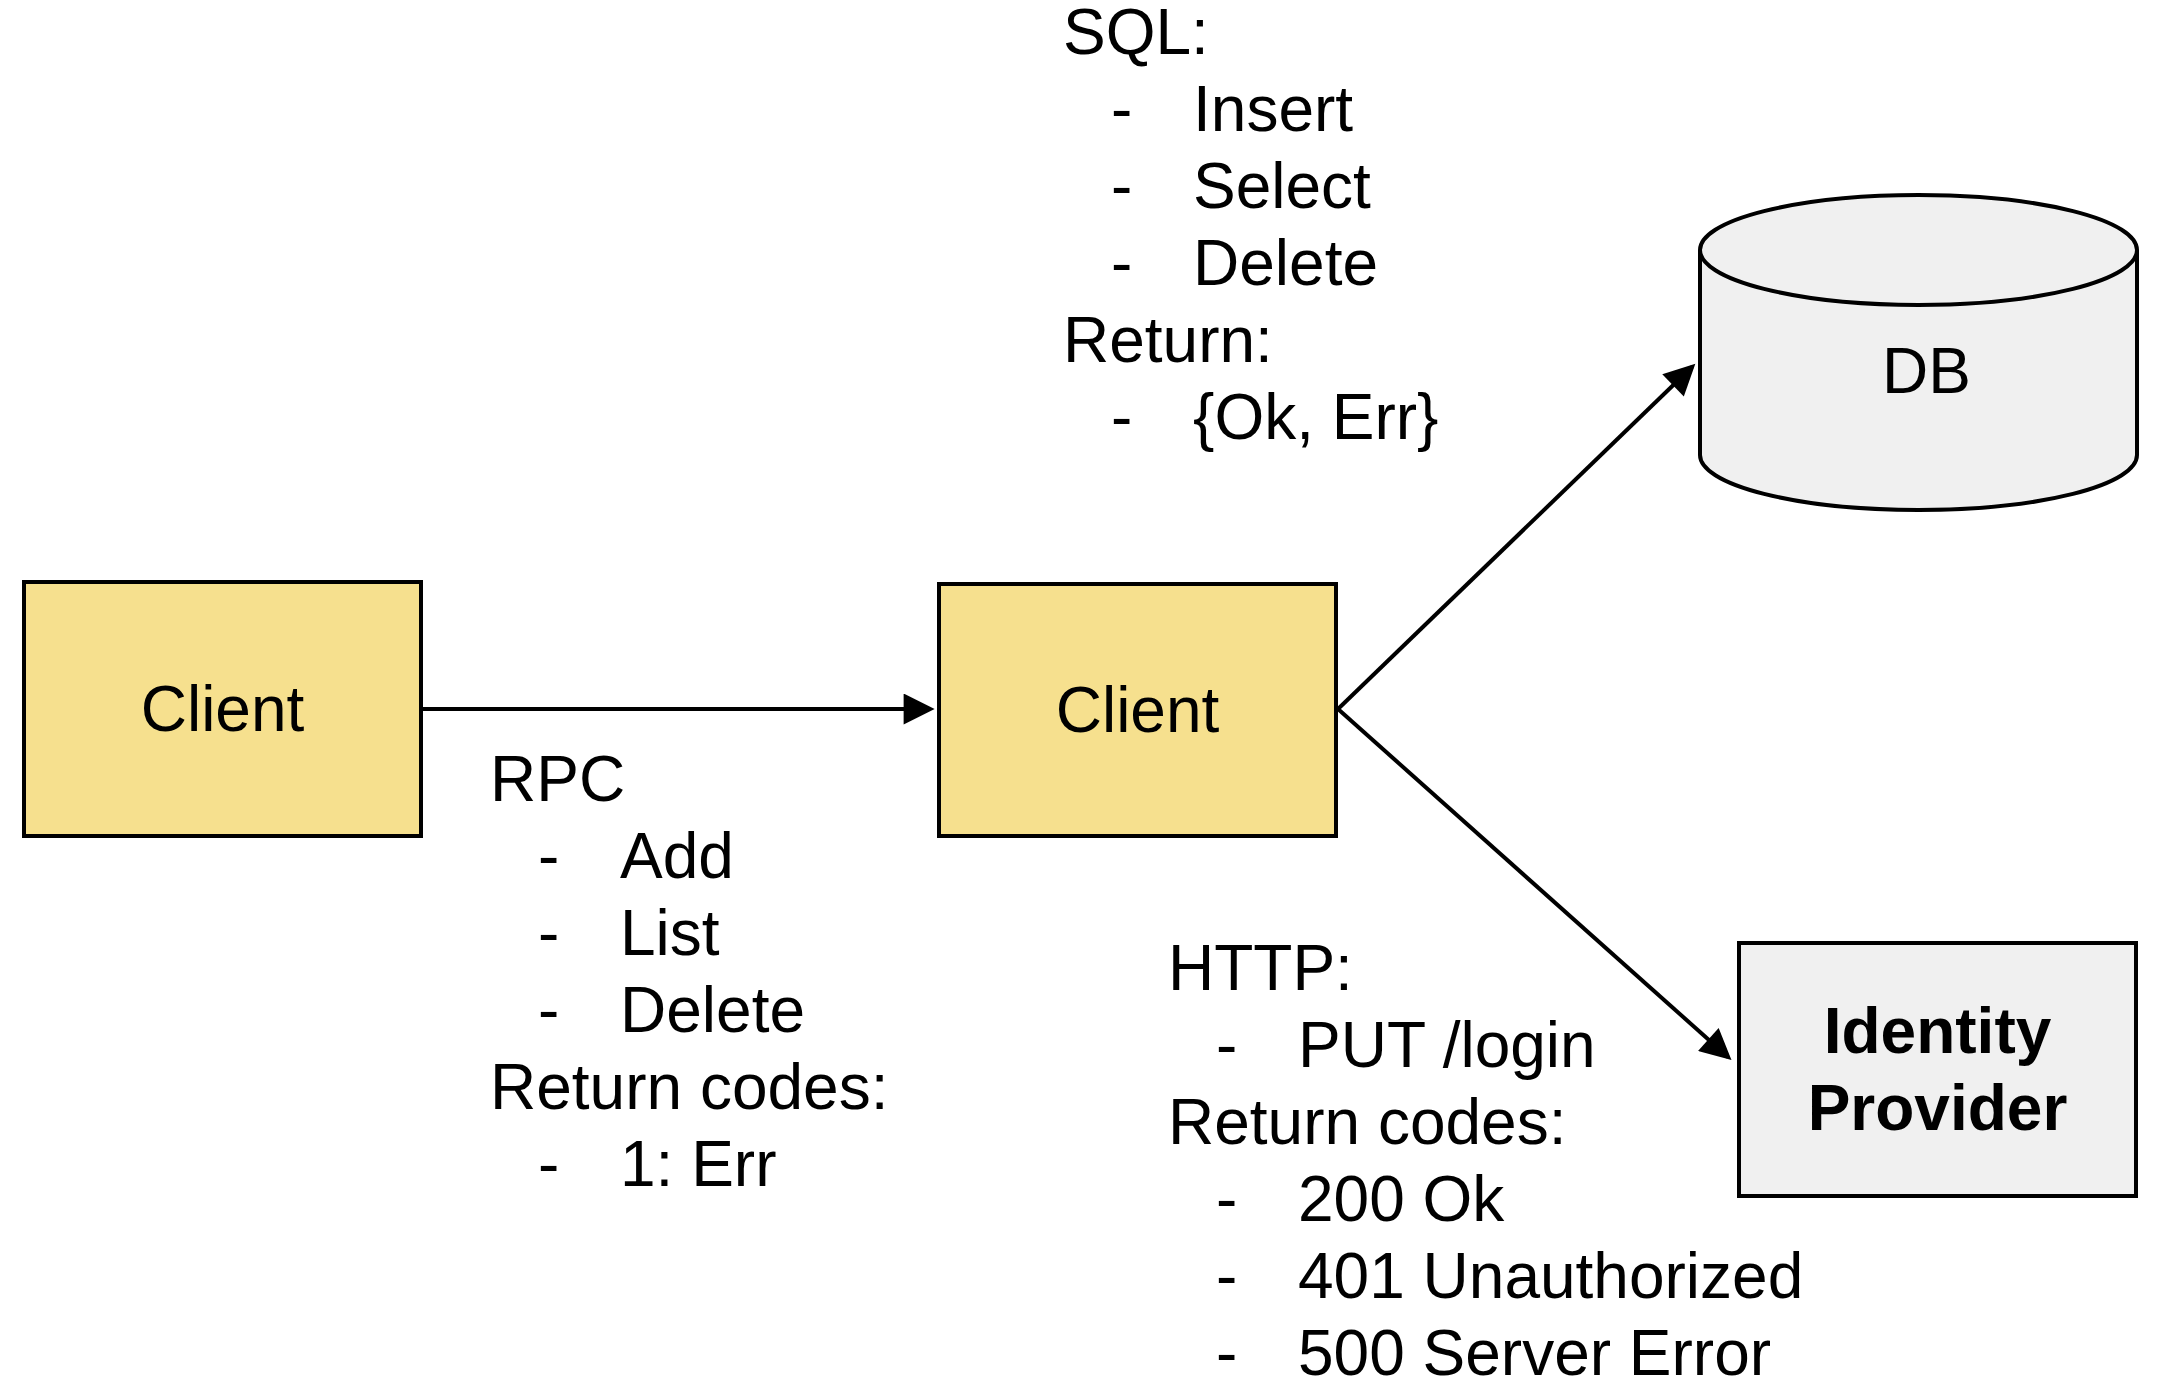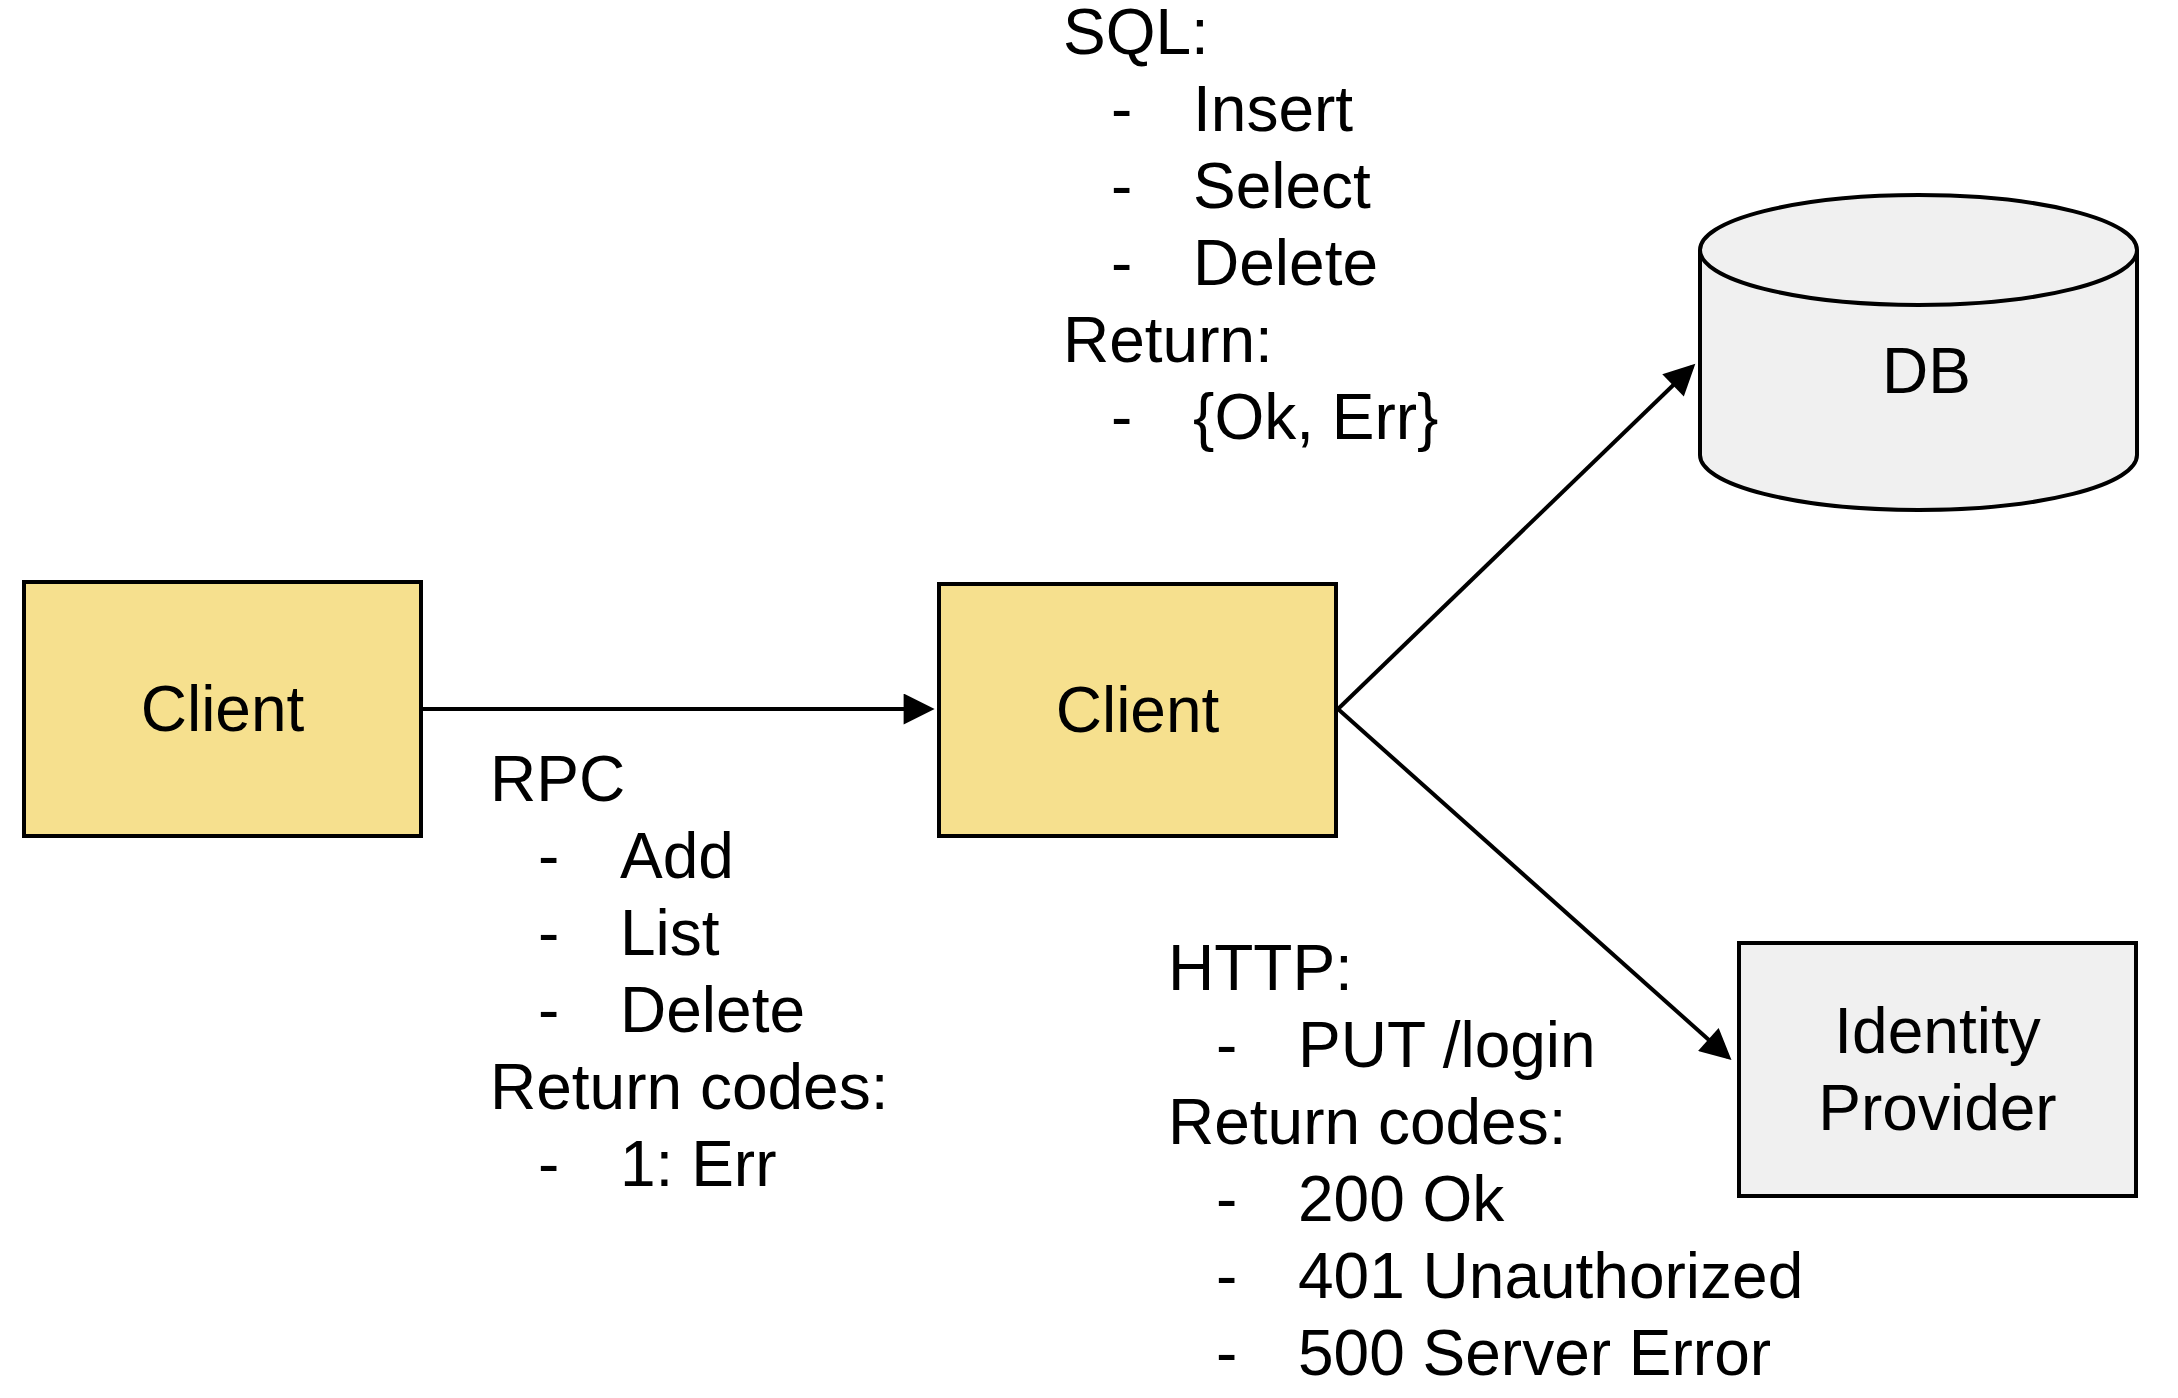--- a/index.html
+++ b/index.html
@@ -41,21 +41,21 @@
     align-items: center;
     justify-content: center;
     text-align: center;
     font-size: 64px;
     line-height: 77px;
   }
   .node.yellow { background: var(--node-fill-yellow); }
   .node.gray { background: var(--node-fill-gray); }
   #client  { left: 22px;   top: 580px; width: 401px; height: 258px; }
   #backend { left: 937px;  top: 582px; width: 401px; height: 256px; }
-  #idp     { left: 1737px; top: 941px; width: 401px; height: 257px; padding: 0 30px; }
+  #idp     { left: 1737px; top: 941px; width: 401px; height: 257px; padding: 0 30px; font-weight: bold; }
   #db {
     position: absolute;
     left: 1698px; top: 193px;
     width: 441px; height: 319px;
   }
   #db .shape {
     fill: var(--node-fill-gray);
     stroke: var(--stroke);
     stroke-width: 4;
   }

